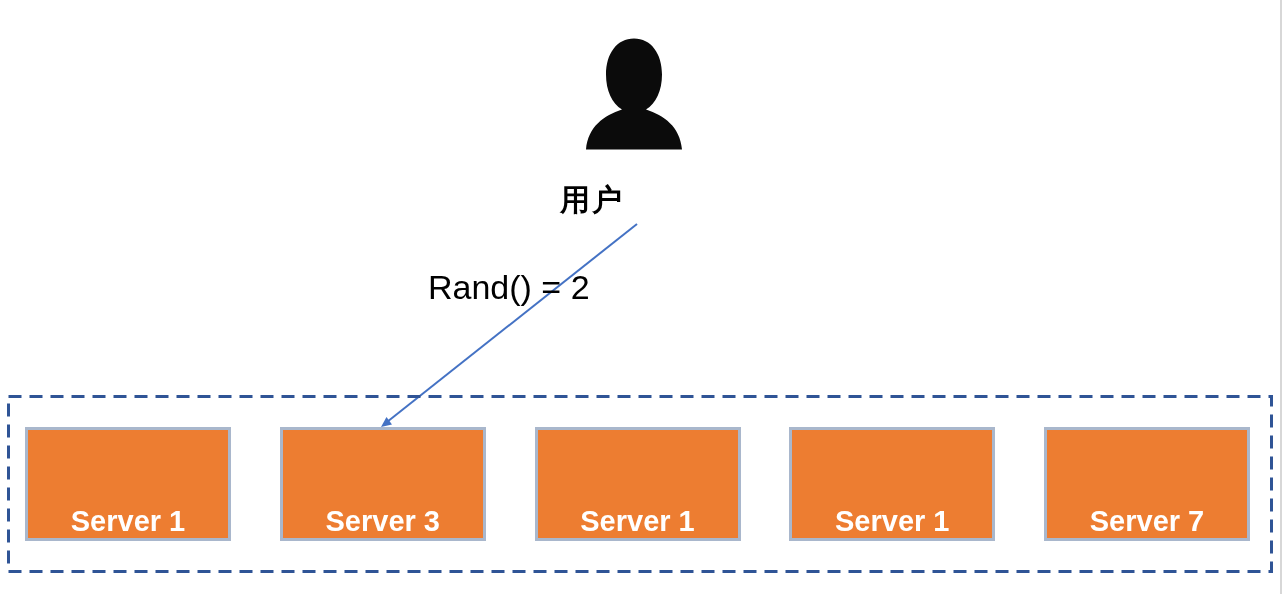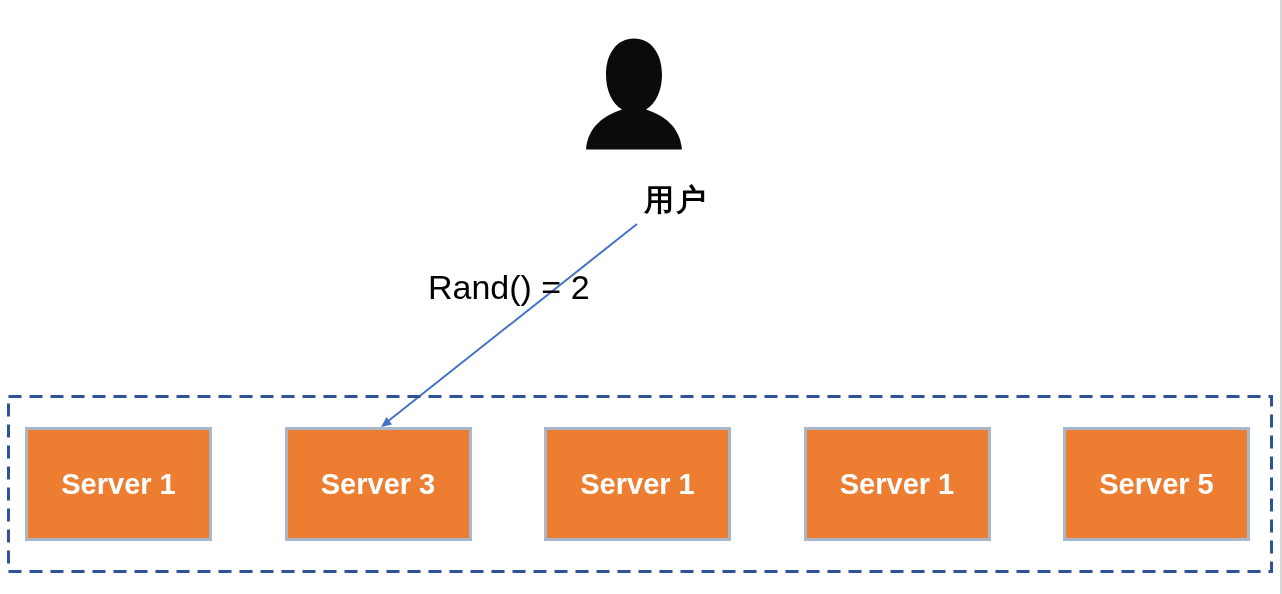--- a/index.html
+++ b/index.html
@@ -30,21 +30,21 @@
   .user-figure svg{display:block;width:108px;height:114px;}
   .user-reflection{
     position:absolute;left:580px;top:151px;width:108px;height:26px;
     overflow:hidden;
     opacity:.28;
     -webkit-mask-image:linear-gradient(to bottom, rgba(0,0,0,.8), rgba(0,0,0,0) 90%);
     mask-image:linear-gradient(to bottom, rgba(0,0,0,.8), rgba(0,0,0,0) 90%);
   }
   .user-label{
     position:absolute;left:560px;top:180px;width:148px;
-    text-align:right;
+    text-align:left;
     font-size:30px;font-weight:bold;color:var(--label-text);
     letter-spacing:2px;
   }
   
   .arrow-layer{
     position:absolute;left:0;top:0;width:1282px;height:594px;
     pointer-events:none;
   }
   .arrow-label{
     position:absolute;left:428px;top:268px;
@@ -58,25 +58,25 @@
   .pool-border{position:absolute;left:0;top:0;}
   .pool-row{
     position:absolute;left:3px;top:3px;right:3px;bottom:3px;
     display:flex;
     justify-content:space-between;
     align-items:flex-start;
     padding:29px 20px 0 15px;
     box-sizing:border-box;
   }
   .server{
-    width:187px;height:114px;
+    width:206px;height:114px;
     background:var(--server-fill);
     border:3px solid var(--server-border);
     box-sizing:border-box;
-    display:flex;align-items:center;justify-content:center;
+    display:flex;align-items:flex-end;justify-content:center;
     color:var(--server-text);
     font-size:29px;font-weight:bold;
     white-space:nowrap;
   }
 </style>
 </head>
 <body>
 
 <div class="canvas">
 
@@ -108,18 +108,18 @@
       <div class="server">
         <span>Server 3</span>
       </div>
       <div class="server">
         <span>Server 1</span>
       </div>
       <div class="server">
         <span>Server 1</span>
       </div>
       <div class="server">
-        <span>Server 5</span>
+        <span>Server 7</span>
       </div>
     </div>
   </div>
 
 </div>
 
 </body></html>

